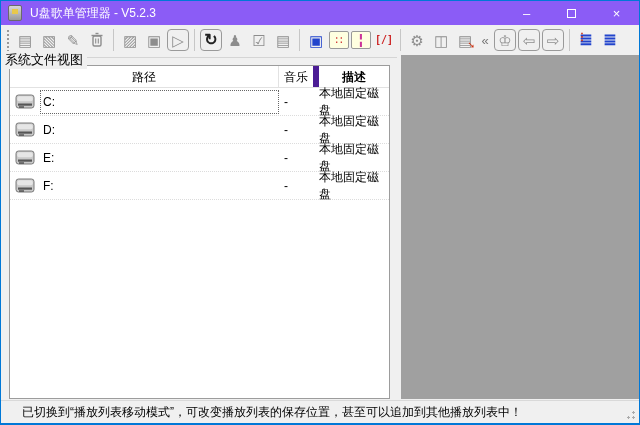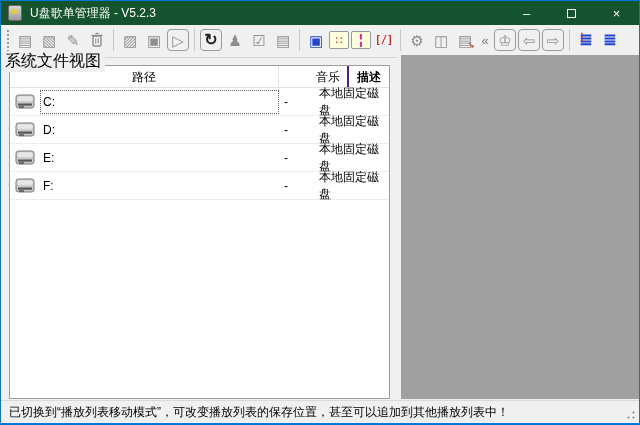--- a/index.html
+++ b/index.html
@@ -3,21 +3,21 @@
 <meta charset="utf-8">
 <style>
   * { box-sizing: border-box; margin: 0; padding: 0; }
   html,body { width: 640px; height: 425px; }
   body { font-family: "Liberation Sans","DejaVu Sans",sans-serif; font-size: 12px; color: #000; }
   .window { position: relative; width: 640px; height: 425px; background: #f0f0f0;
             border: 1px solid #0078d7; border-bottom: 2px solid #0078d7; overflow: hidden; }
 
   
   .titlebar { position: absolute; left: 0; top: 0; width: 100%; height: 24px;
-              background: #14532d; color: #fff; display: flex; align-items: center; }
+              background: #8b5cf6; color: #fff; display: flex; align-items: center; }
   .appicon { width: 14px; height: 16px; margin: 0 8px 0 7px; background: linear-gradient(#d8d8d8,#9a9a9a);
              border: 1px solid #6a6a6a; border-radius: 2px; position: relative; }
   .appicon::after { content: ""; position: absolute; left: 3px; top: 3px; width: 6px; height: 5px;
              background: #e8c84a; }
   .title { font-size: 12px; }
   .wctrls { margin-left: auto; display: flex; height: 100%; }
   .wbtn { width: 45px; height: 100%; display: flex; align-items: center; justify-content: center;
           color: #fff; font-size: 13px; }
   .wbtn.max span { display:block; width: 9px; height: 9px; border: 1px solid #fff; }
 
@@ -37,46 +37,46 @@
   .tb.mag { color: #cc3399; font-size: 13px; }
   .tb.brk { color: #cc2222; font-size: 10px; font-weight: bold; font-family: "DejaVu Sans Mono",monospace; }
   .tb.chev { font-size: 13px; color: #777; width: 14px; }
   .tb.bl2 { color: #2244cc; font-size: 16px; font-weight: bold; position: relative; }
   .tb.bullets::before { content: "⋮"; position: absolute; left: 2px; top: 3px; color: #cc2200; font-size: 10px; font-weight: bold; }
   .sep { width: 1px; height: 22px; background: #c6c6c6; margin: 0 4px; }
   .tb .accent { position: absolute; color: #cc3311; font-size: 9px; right: 1px; bottom: 1px; }
   .tb.exp { position: relative; }
 
   
-  .gblabel { position: absolute; left: 4px; top: 50px; font-size: 16px; color: #000; background: #f0f0f0; padding-right: 4px; z-index: 2; }
+  .gblabel { position: absolute; left: 4px; top: 50px; font-size: 13px; color: #000; background: #f0f0f0; padding-right: 4px; z-index: 2; }
   .gbline { position: absolute; left: 78px; top: 56px; width: 318px; height: 1px; background: #d5d5d5; }
 
   
   .table { position: absolute; left: 8px; top: 64px; width: 381px; height: 334px;
            background: #fff; border: 1px solid #9c9c9c; }
   .thead { display: flex; height: 22px; border-bottom: 1px solid #e2e2e2; align-items: center; }
   .th { text-align: center; font-size: 12px; }
   .th.path { width: 269px; border-right: 1px solid #e2e2e2; height: 100%; line-height: 22px; }
-  .th.music { width: 40px; border-right: 2px solid #4c1d95; height: 100%; line-height: 22px; margin-left: 30px; }
+  .th.music { width: 40px; border-right: 6px solid #4c1d95; height: 100%; line-height: 22px; }
   .th.desc { flex: 1; height: 100%; line-height: 22px; font-weight: bold; }
   .trow { display: flex; height: 28px; align-items: center; border-bottom: 1px dotted #dcdcdc; }
   .dwrap { width: 30px; display: flex; justify-content: center; }
   .cell { font-size: 12px; }
   .cell.path { width: 239px; height: 24px; line-height: 24px; padding-left: 3px; }
   .trow.focusrow .cell.path { outline: 1px dotted #666; outline-offset: -1px; }
   .cell.music { width: 40px; padding-left: 5px; }
   .cell.desc { flex: 1; text-align: left; }
 
   
   .rpanel { position: absolute; left: 400px; top: 54px; width: 238px; height: 344px; background: #a0a0a0; }
 
   
   .statusdiv { position: absolute; left: 0; top: 399px; width: 100%; height: 1px; background: #d9d9d9; }
   .statusbar { position: absolute; left: 0; top: 400px; width: 100%; height: 23px; background: #f0f0f0;
-               display: flex; align-items: center; padding-left: 8px; font-size: 12px; }
+               display: flex; align-items: center; padding-left: 21px; font-size: 12px; }
   .rgrip { position: absolute; right: 3px; bottom: 3px; width: 12px; height: 12px;
            background-image: radial-gradient(circle, #aaa 1.2px, transparent 1.2px);
            background-size: 5px 5px; background-position: bottom right; clip-path: polygon(100% 0, 100% 100%, 0 100%); }
 </style>
 </head>
 <body>
 
 <div class="window">
 
   <div class="titlebar">

